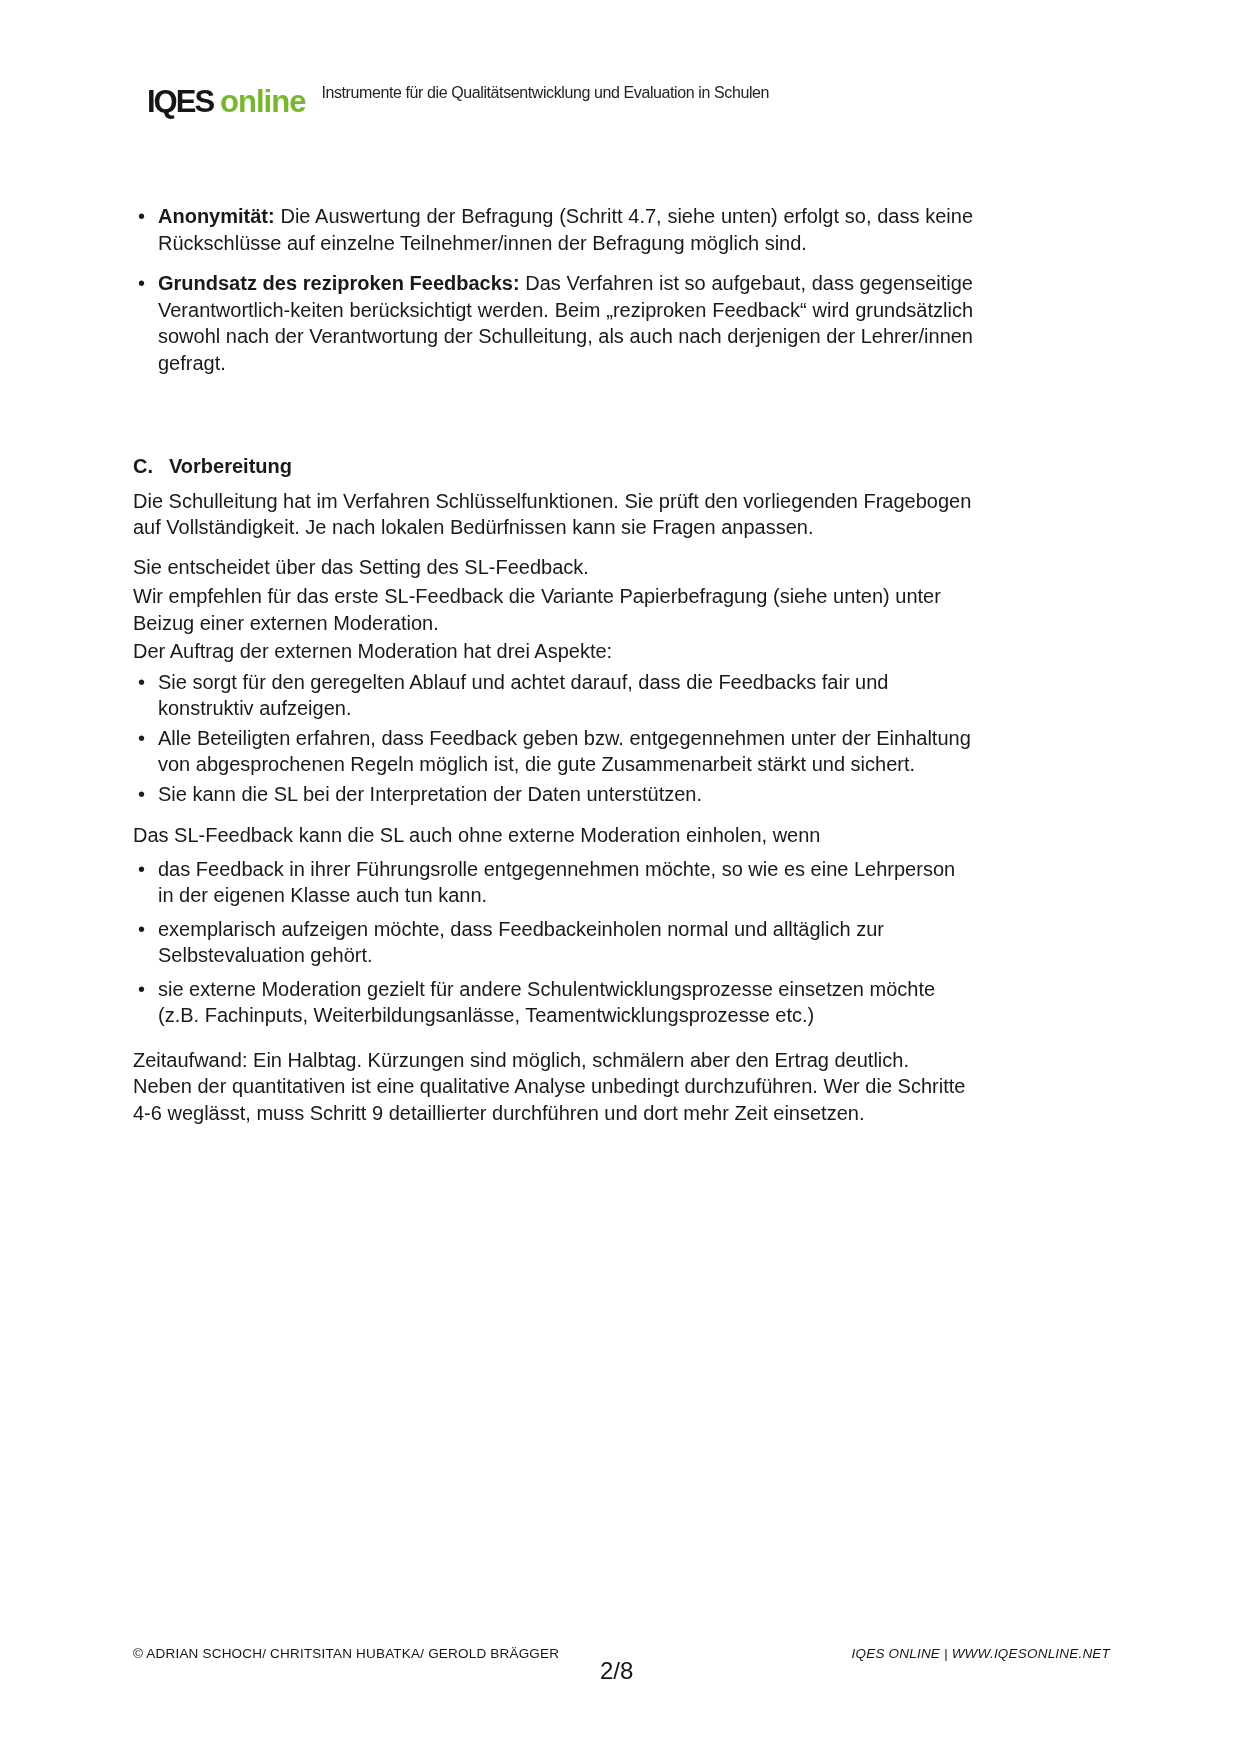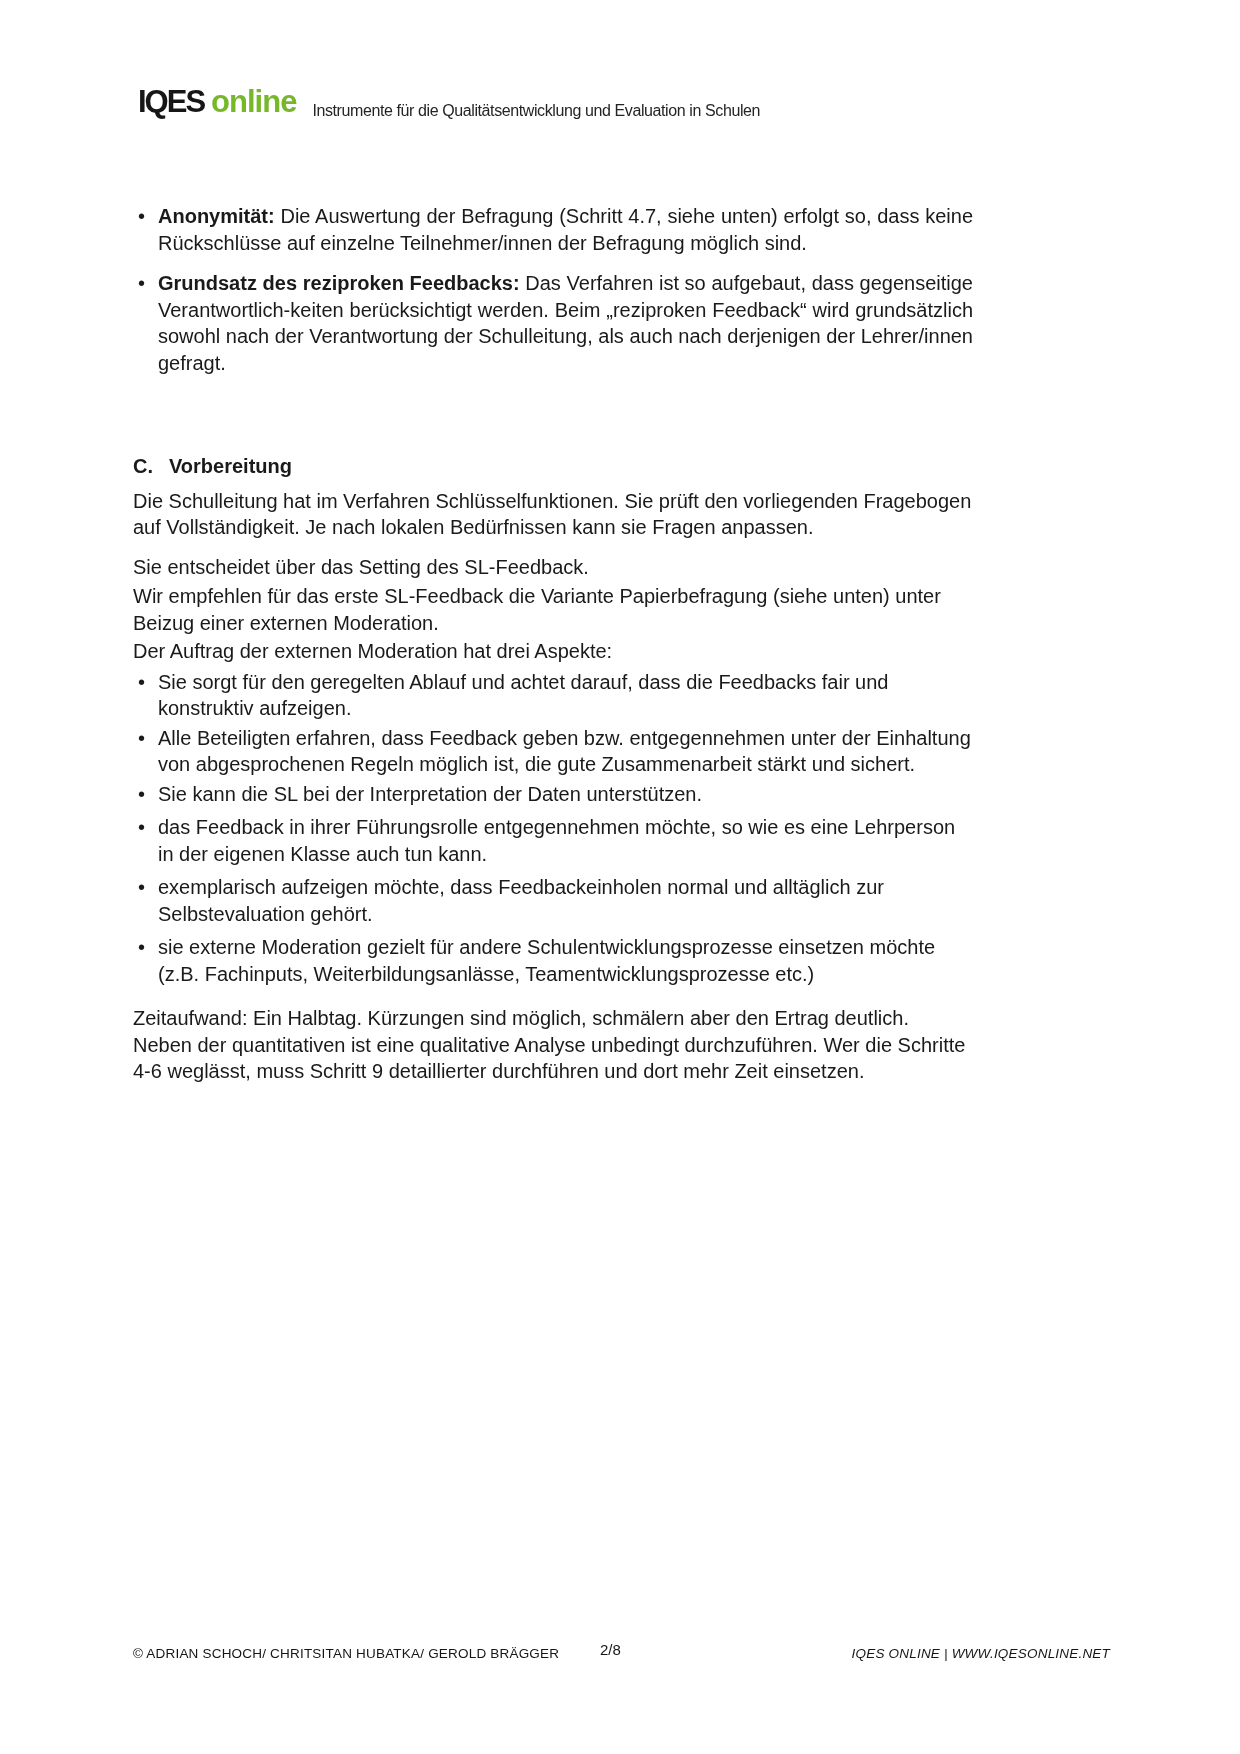--- a/index.html
+++ b/index.html
@@ -11,22 +11,22 @@
   }
   .page {
     position: relative;
     width: 1240px; height: 1754px;
     background: #ffffff;
     overflow: hidden;
   }
 
   
   .header {
-    position: absolute; left: 138px; top: 84px;
-    display: flex; align-items: flex-end; white-space: nowrap;
+    position: absolute; left: 147px; top: 84px;
+    display: flex; align-items: flex-start; white-space: nowrap;
   }
   .logo { display: flex; align-items: baseline; }
   .logo-iqes {
     font-size: 31px; font-weight: bold; letter-spacing: -2px; color: #161616;
   }
   .logo-online {
     font-size: 31px; font-weight: bold; letter-spacing: -1px;
     color: #76b82a; margin-left: 7px;
   }
   .tagline {
@@ -59,21 +59,21 @@
   .wenn-list { margin-top: 7px; }
   .wenn-list li { margin-bottom: 7px; }
   .p6 { margin-top: 18px; }
 
   
   .footer {
     position: absolute; left: 133px; top: 1641px; width: 977px; height: 24px;
     font-size: 13.5px; color: #161616; white-space: nowrap;
   }
   .footer-copy { position: absolute; left: 0; top: 5px; letter-spacing: 0.2px; }
-  .footer-page { position: absolute; left: 467px; top: 0; font-size: 15px; }
+  .footer-page { position: absolute; left: 467px; top: 16px; font-size: 24px; }
   .footer-site { position: absolute; right: 0; top: 5px; letter-spacing: 0.2px; font-style: italic; }
 </style>
 </head>
 <body>
 
 <div class="page">
 
   <div class="header">
     <div class="logo">
       <span class="logo-iqes">IQES</span>
@@ -119,20 +119,21 @@
       <li>
         <span class="dot">•</span>
         <div class="li-text">Alle Beteiligten erfahren, dass Feedback geben bzw. entgegennehmen unter der Einhaltung von abgesprochenen Regeln möglich ist, die gute Zusammenarbeit stärkt und sichert.</div>
       </li>
       <li>
         <span class="dot">•</span>
         <div class="li-text">Sie kann die SL bei der Interpretation der Daten unterstützen.</div>
       </li>
     </ul>
 
+    <p class="p5">Das SL-Feedback kann die SL auch ohne externe Moderation einholen, wenn</p>
 
     <ul class="wenn-list">
       <li>
         <span class="dot">•</span>
         <div class="li-text">das Feedback in ihrer Führungsrolle entgegennehmen möchte, so wie es eine Lehrperson in der eigenen Klasse auch tun kann.</div>
       </li>
       <li>
         <span class="dot">•</span>
         <div class="li-text">exemplarisch aufzeigen möchte, dass Feedbackeinholen normal und alltäglich zur Selbstevaluation gehört.</div>
       </li>

